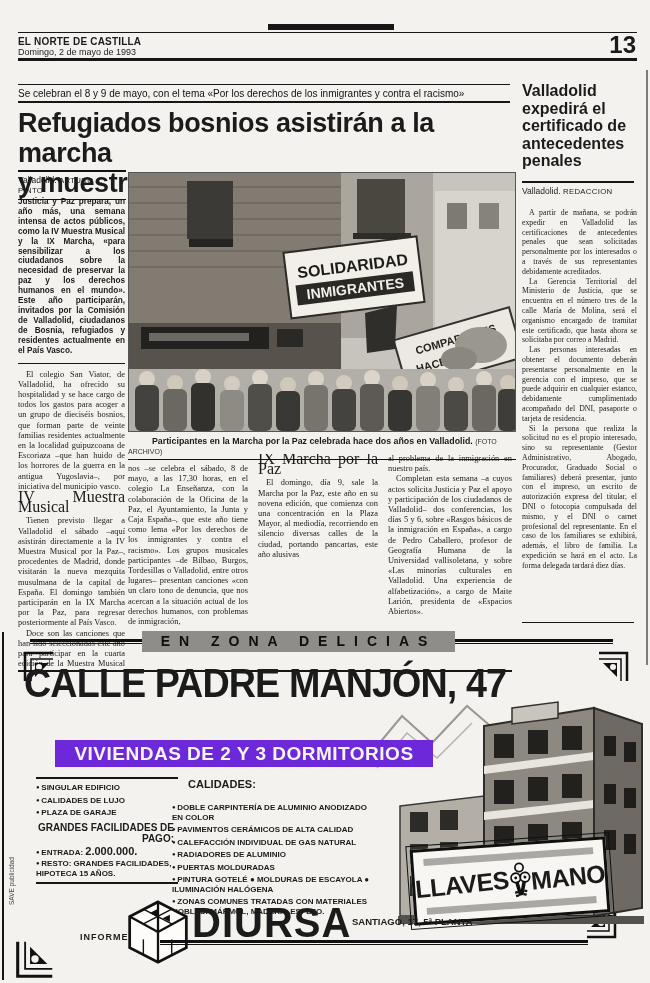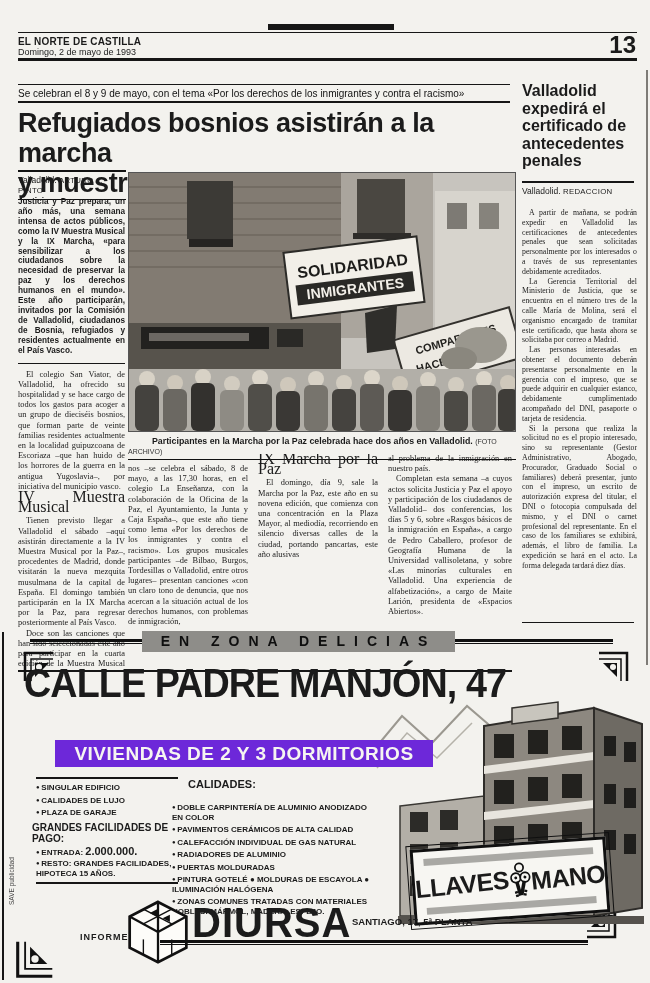--- a/index.html
+++ b/index.html
@@ -327,21 +327,21 @@
 
   <div class="abs ad-h1" style="left:24px; top:660px;">CALLE PADRE MANJÓN, 47</div>
   <div class="abs ad-bar" style="left:55px; top:740px; width:378px; height:27px;">VIVIENDAS DE 2 Y 3 DORMITORIOS</div>
 
   <div class="abs rule" style="left:36px; top:777px; width:142px; height:2px;"></div>
   <ul class="abs ad-list" style="left:36px; top:783px; width:150px;">
       <li>SINGULAR EDIFICIO</li>
       <li>CALIDADES DE LUJO</li>
       <li>PLAZA DE GARAJE</li>
     </ul>
-  <div class="abs pay-title" style="left:32px; top:822px; width:150px;">GRANDES FACILIDADES DE PAGO:</div>
+  <div class="abs pay-title" style="left:24px; top:822px; width:150px;text-align:right;">GRANDES FACILIDADES DE PAGO:</div>
   <div class="abs pay-line" style="left:36px; top:846px;">
     <span>ENTRADA:</span>
     <span class="pay-value">2.000.000.</span>
   </div>
   <div class="abs pay-line" style="left:36px; top:858px; width:150px;">RESTO: GRANDES FACILIDADES, HIPOTECA 15 AÑOS.</div>
   <div class="abs rule" style="left:36px; top:882px; width:142px; height:2px;"></div>
 
   <div class="abs cal-title" style="left:188px; top:778px;">CALIDADES:</div>
   <ul class="abs ad-list" style="left:172px; top:792px; width:198px;margin-top:11px;">
       <li>DOBLE CARPINTERÍA DE ALUMINIO ANODIZADO EN COLOR</li>

